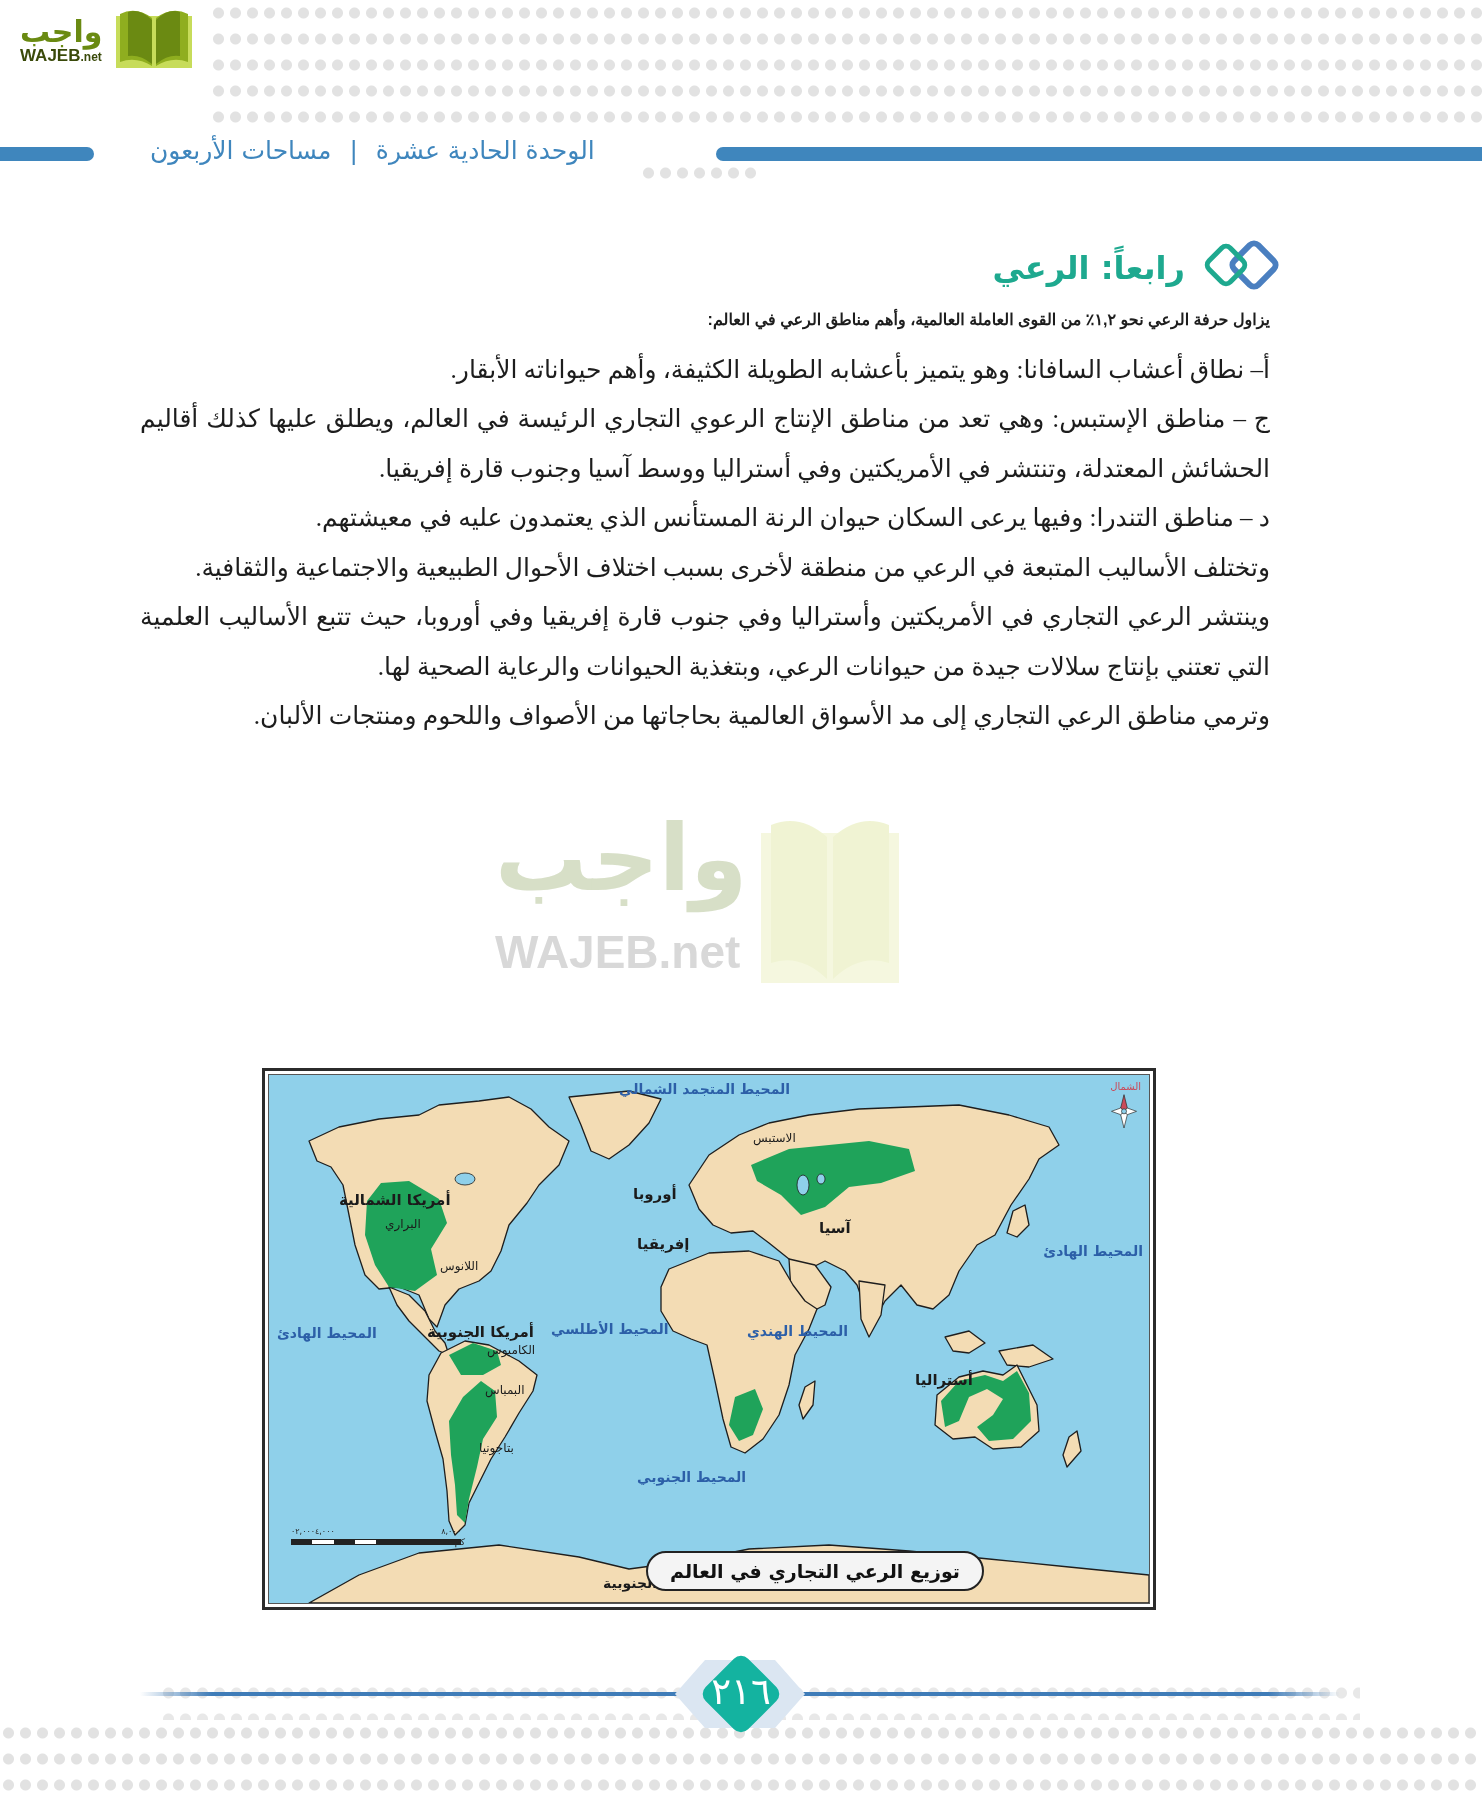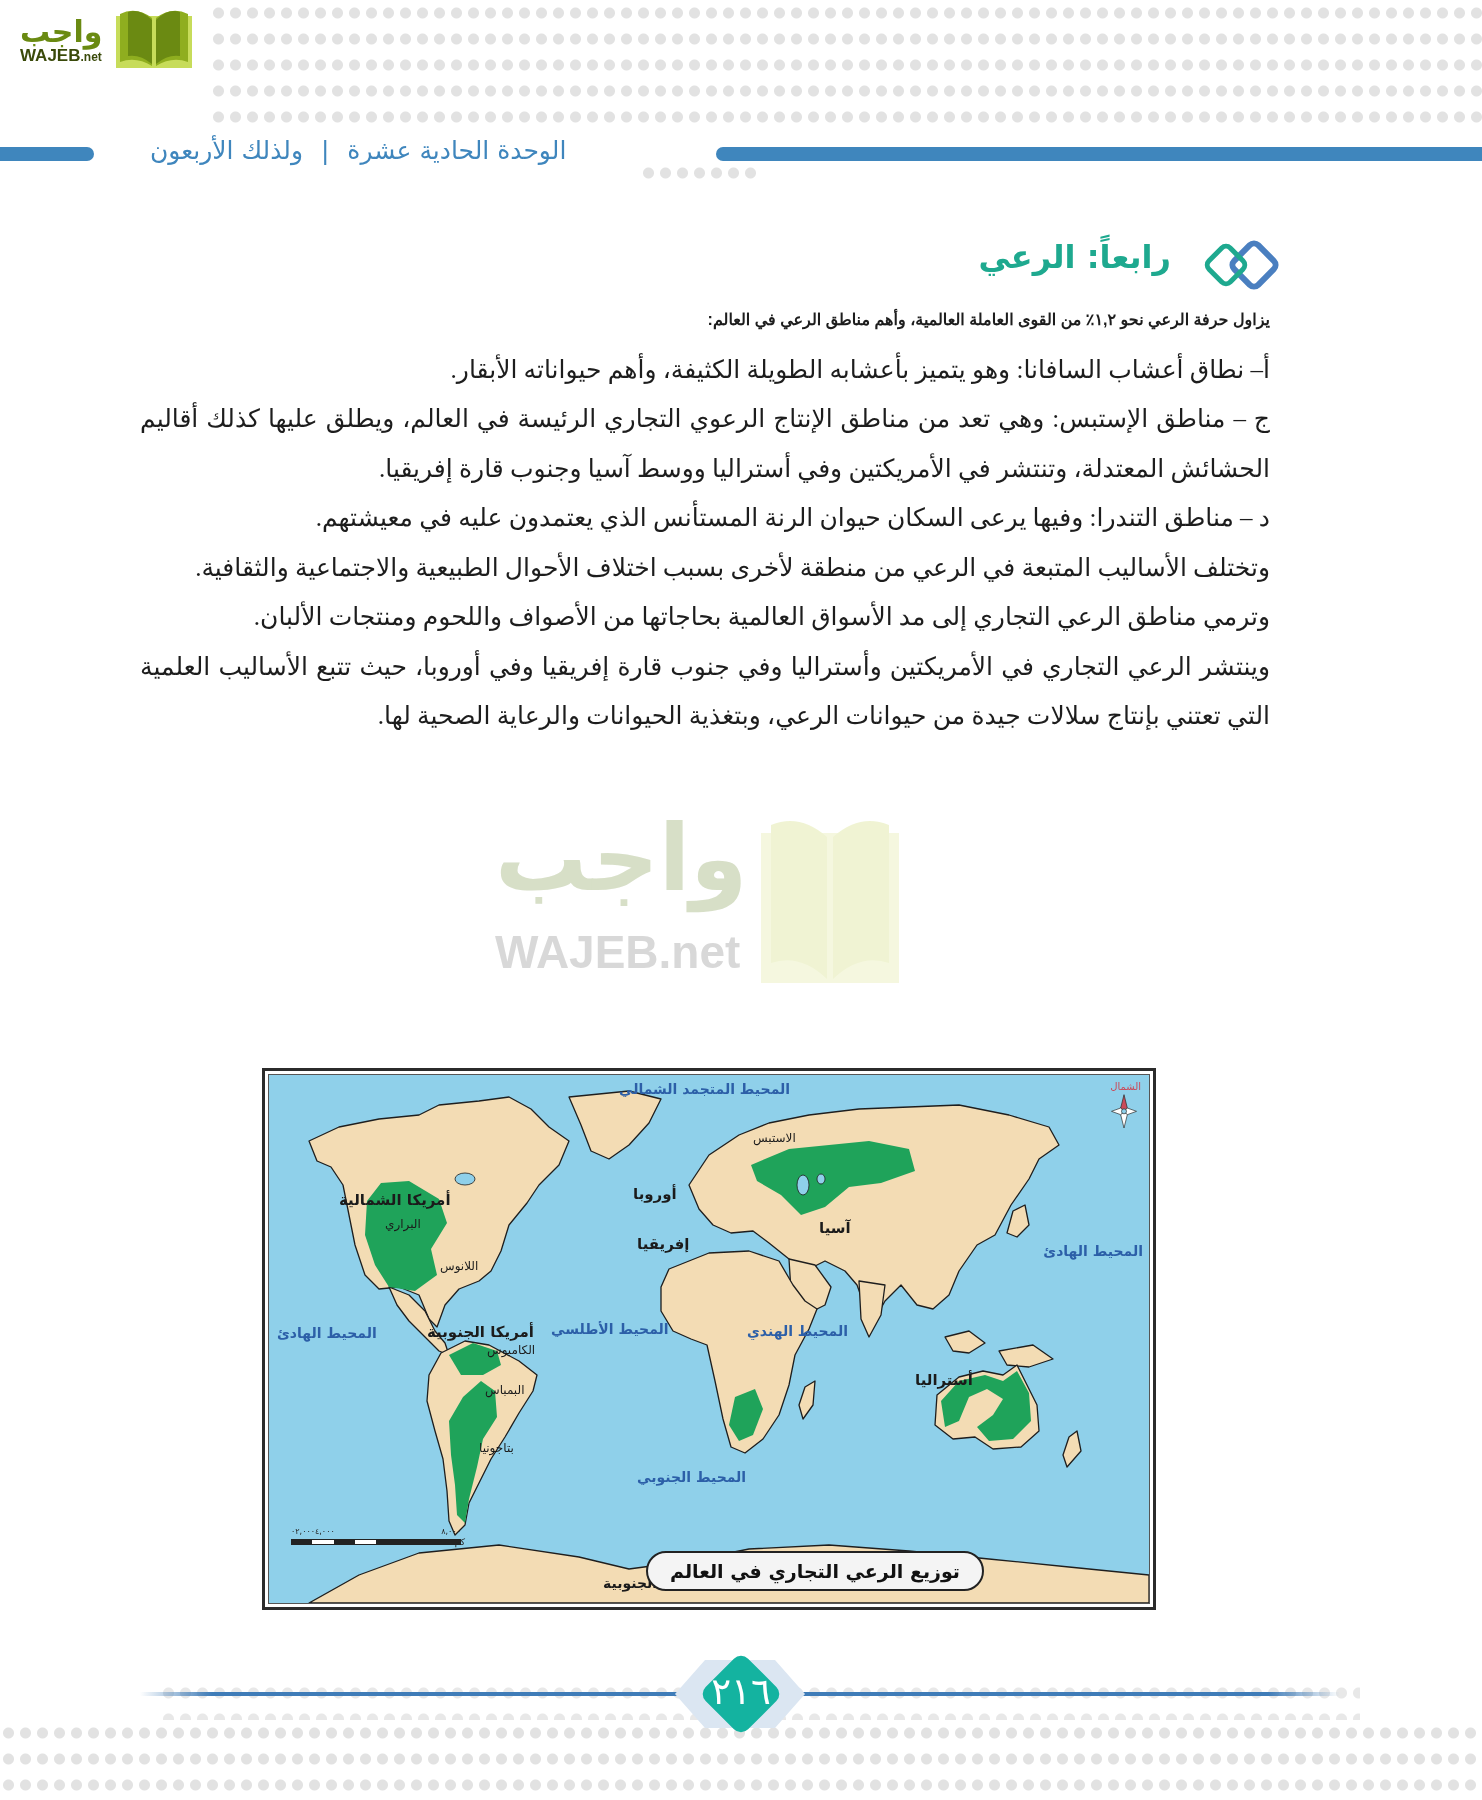--- a/index.html
+++ b/index.html
@@ -19,21 +19,21 @@
   .logo { position: absolute; left: 8px; top: 4px; width: 182px; height: 64px; }
   .logo-ar { position: absolute; left: 12px; top: 10px; font-size: 30px; font-weight: bold; color: #6a8a12; font-family: "DejaVu Sans", sans-serif; direction: rtl; }
   .logo-en { position: absolute; left: 12px; top: 42px; font-size: 17px; font-weight: bold; color: #3a4a0a; font-family: "Liberation Sans", sans-serif; }
   .logo-en small { font-size: 12px; }
   .logo-book { position: absolute; left: 106px; top: 2px; width: 80px; height: 62px; }
 
   .header-bar-left { position: absolute; left: 0; top: 147px; width: 94px; height: 14px; background: #3f86bd; border-radius: 0 7px 7px 0; }
   .header-bar-right { position: absolute; left: 716px; top: 147px; width: 766px; height: 14px; background: #3f86bd; border-radius: 7px 0 0 7px; }
   .header-title { position: absolute; left: 150px; top: 136px; width: 470px; text-align: left; direction: rtl; font-size: 25px; color: #3f86bd; font-family: "DejaVu Sans", sans-serif; white-space: nowrap; }
 
-  .section-heading { position: absolute; right: 195px; top: 238px; direction: rtl; display: flex; align-items: flex-start; gap: 26px; }
+  .section-heading { position: absolute; right: 195px; top: 238px; direction: rtl; display: flex; align-items: center; gap: 12px; }
   .section-icon { width: 90px; height: 60px; }
   .section-title { font-size: 32px; font-weight: bold; color: #1ea98f; font-family: "DejaVu Sans", sans-serif; }
 
   .content { position: absolute; left: 140px; top: 295px; width: 1130px; direction: rtl; text-align: justify; font-family: "Liberation Serif", serif; font-size: 25px; color: #1d1d1d; line-height: 49.5px; }
   .content p { margin: 0; text-align-last: right; }
   .content p.lead { font-weight: bold; font-family: "Liberation Sans", sans-serif; font-size: 16px; }
 
   .watermark { position: absolute; left: 495px; top: 805px; width: 400px; height: 180px; pointer-events: none; opacity: .55; }
   .wm-ar { position: absolute; left: 0; top: 0; font-size: 92px; font-weight: bold; color: #b7c59a; direction: rtl; font-family: "DejaVu Sans", sans-serif; }
   .wm-en { position: absolute; left: 0; top: 120px; font-size: 46px; font-weight: bold; color: #b9b9b9; font-family: "Liberation Sans", sans-serif; }
@@ -80,39 +80,39 @@
     <path d="M14 6 Q26 2 38 14 L38 58 Q26 48 14 50 Z" fill="#6b8a12"></path>
     <path d="M66 6 Q54 2 42 14 L42 58 Q54 48 66 50 Z" fill="#6b8a12"></path>
   </svg>
 </div>
 
 <div class="header-bar-left"></div>
 <div class="header-bar-right"></div>
 <div class="header-title">
   <span>الوحدة الحادية عشرة</span>
   <span style="margin:0 10px;">|</span>
-  <span>ولذلك الأربعون</span>
+  <span>مساحات الأربعون</span>
 </div>
 
 <div class="section-heading">
   <svg class="section-icon" viewBox="0 0 90 60">
     <rect x="40" y="10" width="34" height="34" rx="6" transform="rotate(45 57 27)" fill="none" stroke="#4a7fc0" stroke-width="6"></rect>
     <rect x="14" y="12" width="30" height="30" rx="6" transform="rotate(45 29 27)" fill="none" stroke="#1ea98f" stroke-width="5"></rect>
   </svg>
   <span class="section-title">رابعاً: الرعي</span>
 </div>
 
 <div class="content">
   <p class="lead">يزاول حرفة الرعي نحو ١,٢٪ من القوى العاملة العالمية، وأهم مناطق الرعي في العالم:</p>
   <p>أ– نطاق أعشاب السافانا: وهو يتميز بأعشابه الطويلة الكثيفة، وأهم حيواناته الأبقار.</p>
   <p>ج – مناطق الإستبس: وهي تعد من مناطق الإنتاج الرعوي التجاري الرئيسة في العالم، ويطلق عليها كذلك أقاليم الحشائش المعتدلة، وتنتشر في الأمريكتين وفي أستراليا ووسط آسيا وجنوب قارة إفريقيا.</p>
   <p>د – مناطق التندرا: وفيها يرعى السكان حيوان الرنة المستأنس الذي يعتمدون عليه في معيشتهم.</p>
   <p>وتختلف الأساليب المتبعة في الرعي من منطقة لأخرى بسبب اختلاف الأحوال الطبيعية والاجتماعية والثقافية.</p>
+  <p>وينتشر الرعي التجاري في الأمريكتين وأستراليا وفي جنوب قارة إفريقيا وفي أوروبا، حيث تتبع الأساليب العلمية التي تعتني بإنتاج سلالات جيدة من حيوانات الرعي، وبتغذية الحيوانات والرعاية الصحية لها.</p>
   <p>وترمي مناطق الرعي التجاري إلى مد الأسواق العالمية بحاجاتها من الأصواف واللحوم ومنتجات الألبان.</p>
-  <p>وينتشر الرعي التجاري في الأمريكتين وأستراليا وفي جنوب قارة إفريقيا وفي أوروبا، حيث تتبع الأساليب العلمية التي تعتني بإنتاج سلالات جيدة من حيوانات الرعي، وبتغذية الحيوانات والرعاية الصحية لها.</p>
 </div>
 
 <div class="watermark">
   <svg class="wm-book" viewBox="0 0 150 170">
     <rect x="6" y="20" width="138" height="150" fill="#eef2c6"></rect>
     <path d="M16 12 Q45 0 72 24 L72 166 Q45 140 16 150 Z" fill="#e4ebb0"></path>
     <path d="M134 12 Q105 0 78 24 L78 166 Q105 140 134 150 Z" fill="#e4ebb0"></path>
   </svg>
   <span class="wm-ar">واجب</span>
   <span class="wm-en">WAJEB.net</span>

